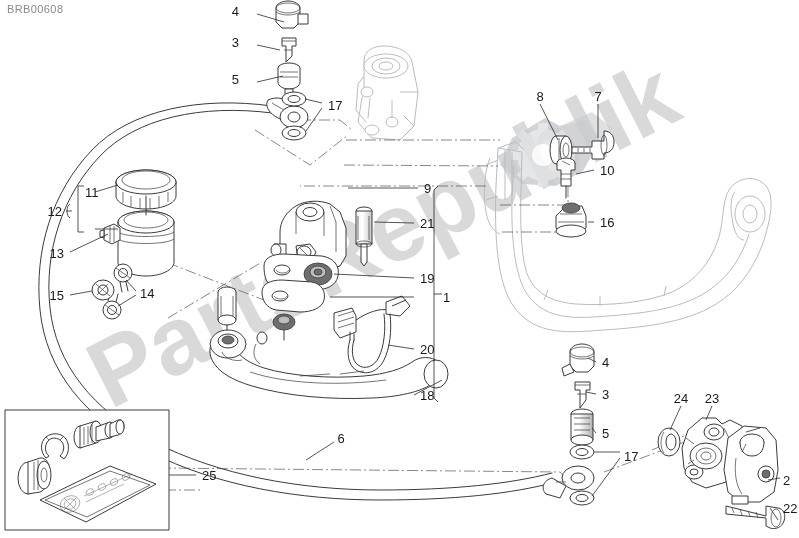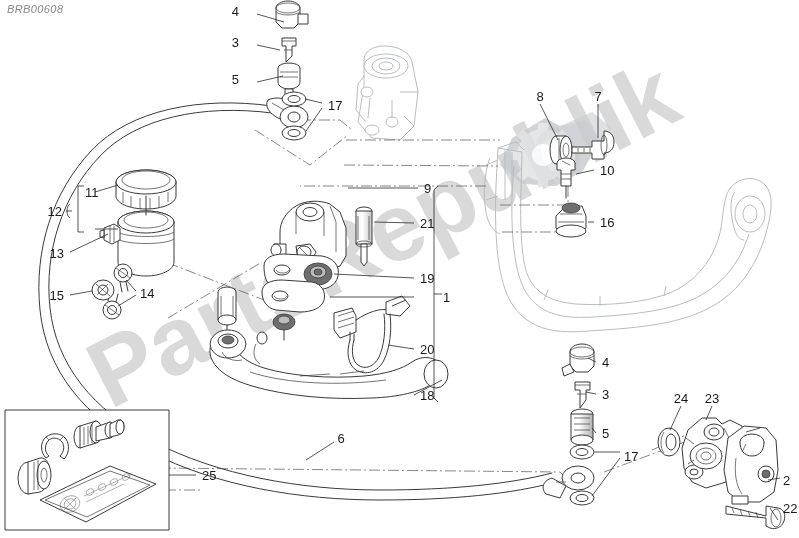--- a/index.html
+++ b/index.html
@@ -1,21 +1,21 @@
 <!DOCTYPE html>
 <html><head>
 <meta charset="utf-8">
 <style>
   html,body{margin:0;padding:0;background:#ffffff;}
   body{width:799px;height:538px;overflow:hidden;
        font-family:"Liberation Sans","DejaVu Sans",sans-serif;}
   #stage{position:relative;width:799px;height:538px;background:#fff;}
   #diagram-svg{position:absolute;left:0;top:0;width:799px;height:538px;}
   .dg-code{position:absolute;left:7px;top:3px;font-size:11px;color:#8a8a8a;
-           letter-spacing:.4px;font-style:italic;}
+           letter-spacing:.4px;}
 </style>
 </head>
 <body>
 
 <div id="stage">
 
   <div class="dg-code">BRB00608</div>
 
   <svg id="diagram-svg" viewBox="0 0 799 538">
     <defs>

